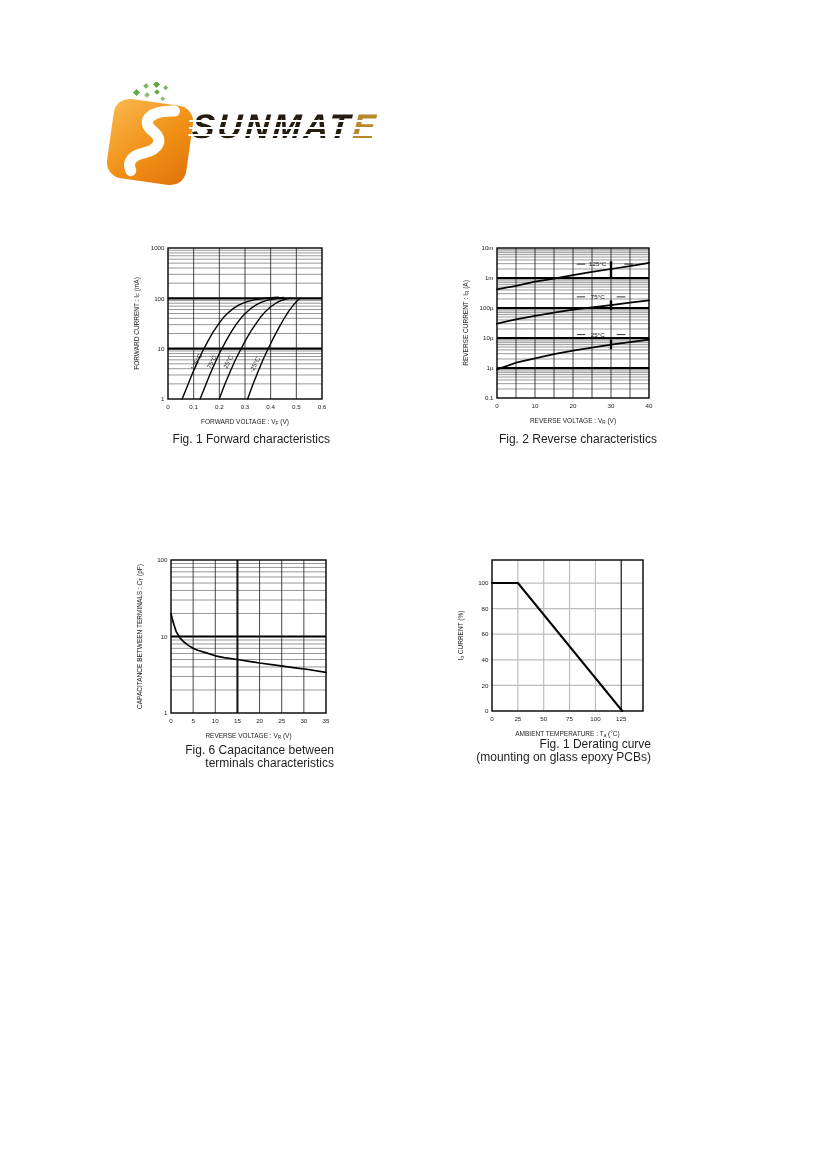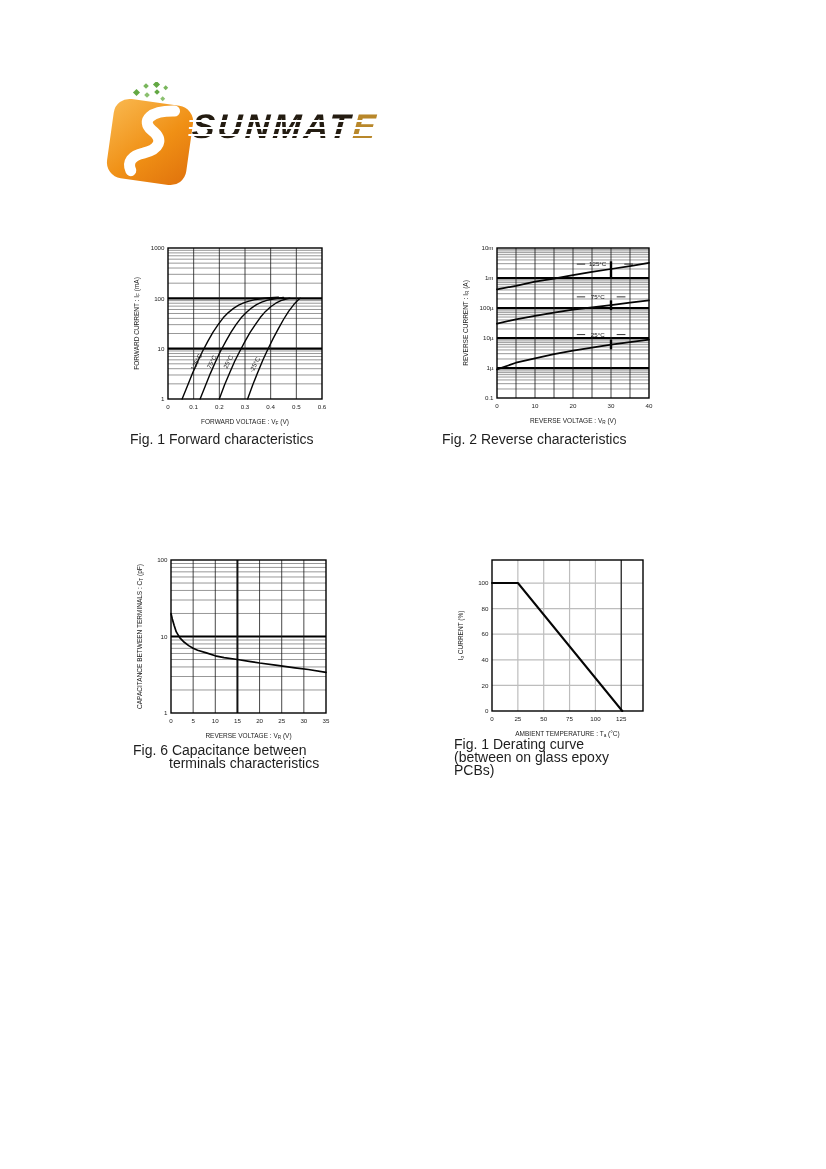--- a/index.html
+++ b/index.html
@@ -17,23 +17,23 @@
   .slit{position:absolute;left:-3px;right:-3px;height:2px;background:#ffffff;}
 
   
   .fig{position:absolute;}
   #fig1{left:130px;top:240px;}
   #fig2{left:459px;top:240px;}
   #fig3{left:133px;top:552px;}
   #fig4{left:454px;top:552px;}
   svg{font-family:"Liberation Sans",sans-serif;display:block;}
 
-  .cap{position:absolute;font-size:14px;color:#1e1e1e;text-align:left;line-height:13px;}
+  .cap{position:absolute;font-size:12px;color:#1e1e1e;text-align:right;line-height:13px;}
   #cap1{left:130px;top:433px;width:200px;}
-  #cap2{left:442px;top:433px;width:198px;}
+  #cap2{left:459px;top:433px;width:198px;}
   #cap3{left:133px;top:744px;width:201px;}
   #cap3 .indent{padding-left:36px;}
   #cap4{left:454px;top:738px;width:197px;}
 </style>
 </head>
 <body>
 
 <div id="page">
 
   <div class="logo">
@@ -286,16 +286,16 @@
   </div>
   <div class="cap" id="cap2">
     <div>Fig. 2 Reverse characteristics</div>
   </div>
   <div class="cap" id="cap3">
     <div>Fig. 6 Capacitance between</div>
     <div class="indent">terminals characteristics</div>
   </div>
   <div class="cap" id="cap4">
     <div>Fig. 1 Derating curve</div>
-    <div>(between on glass epoxy PCBs)</div>
+    <div>(mounting on glass epoxy PCBs)</div>
   </div>
 
 </div>
 
 </body></html>

